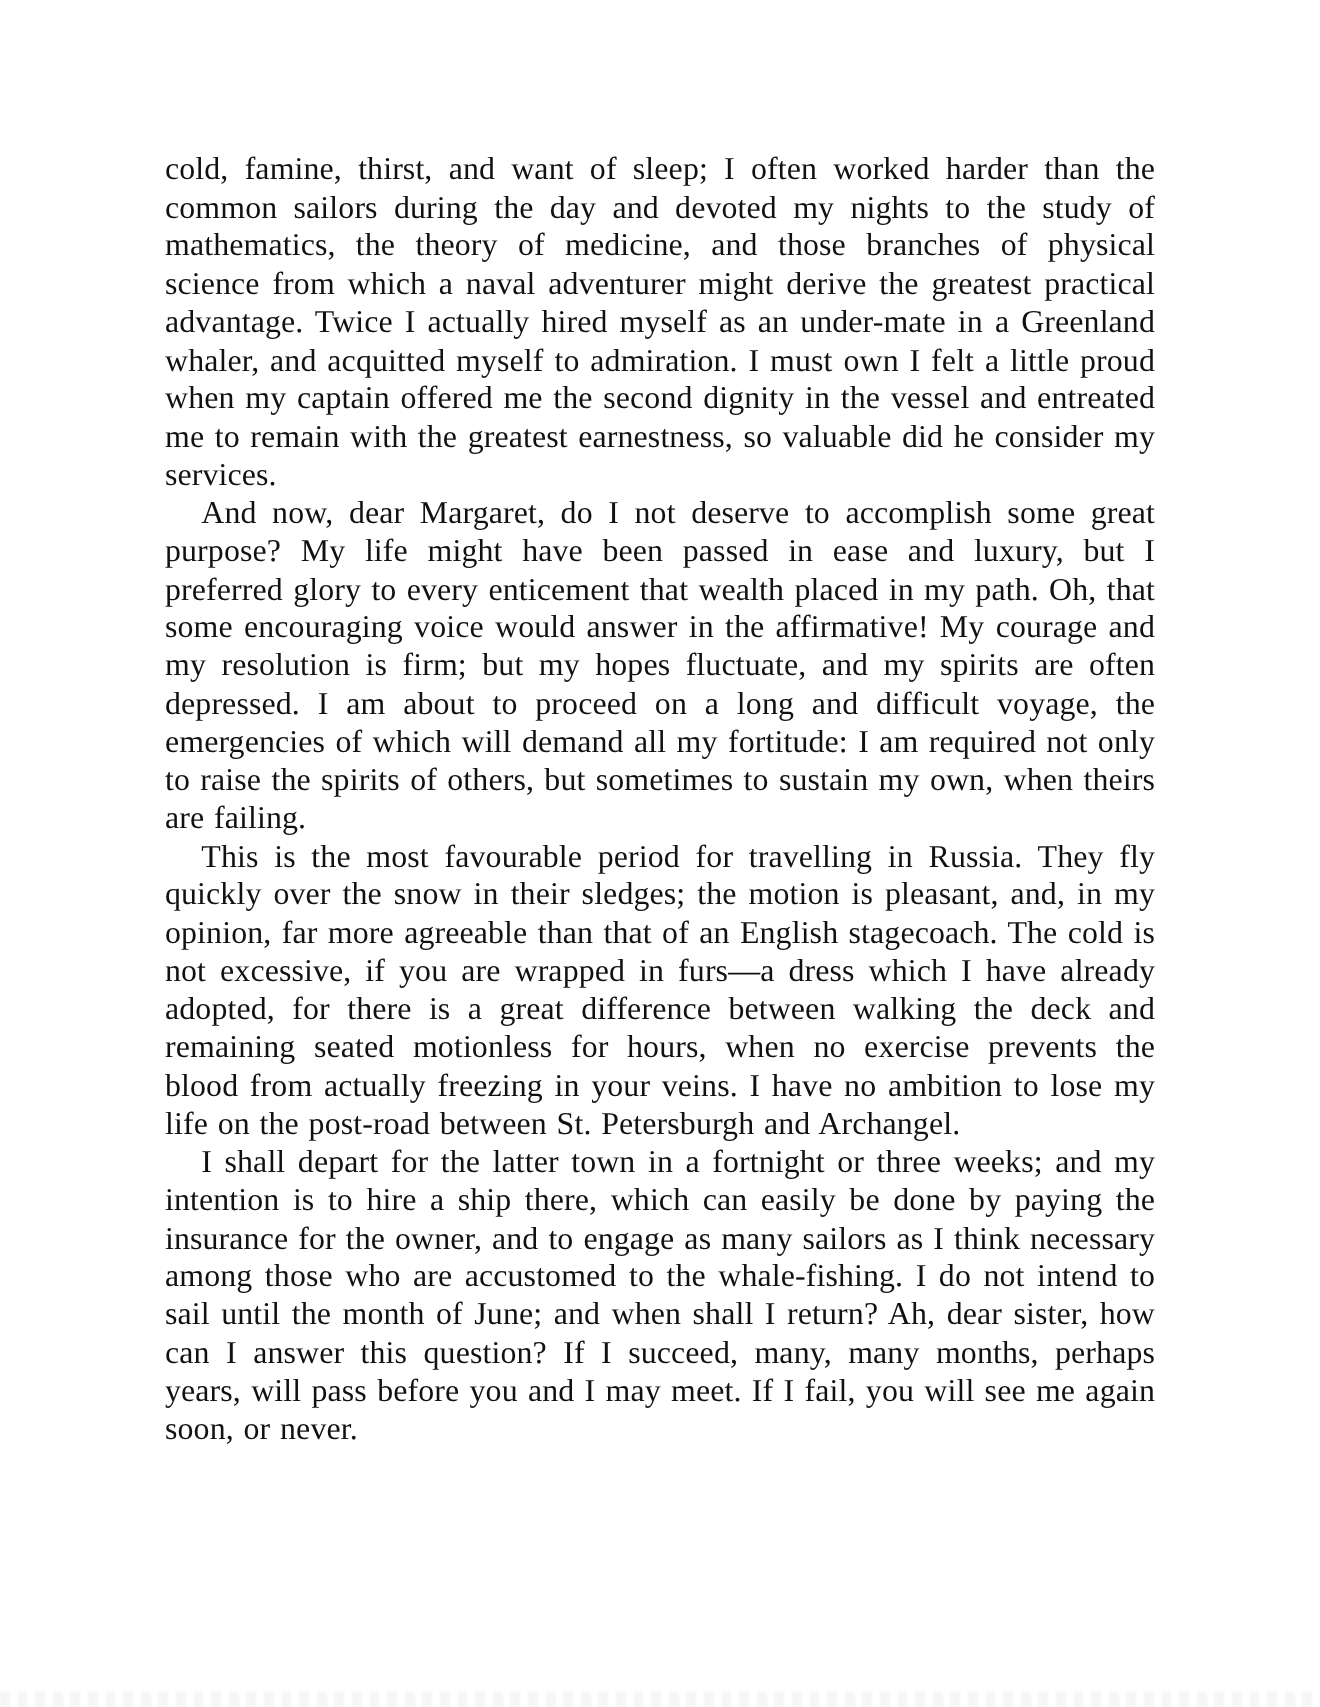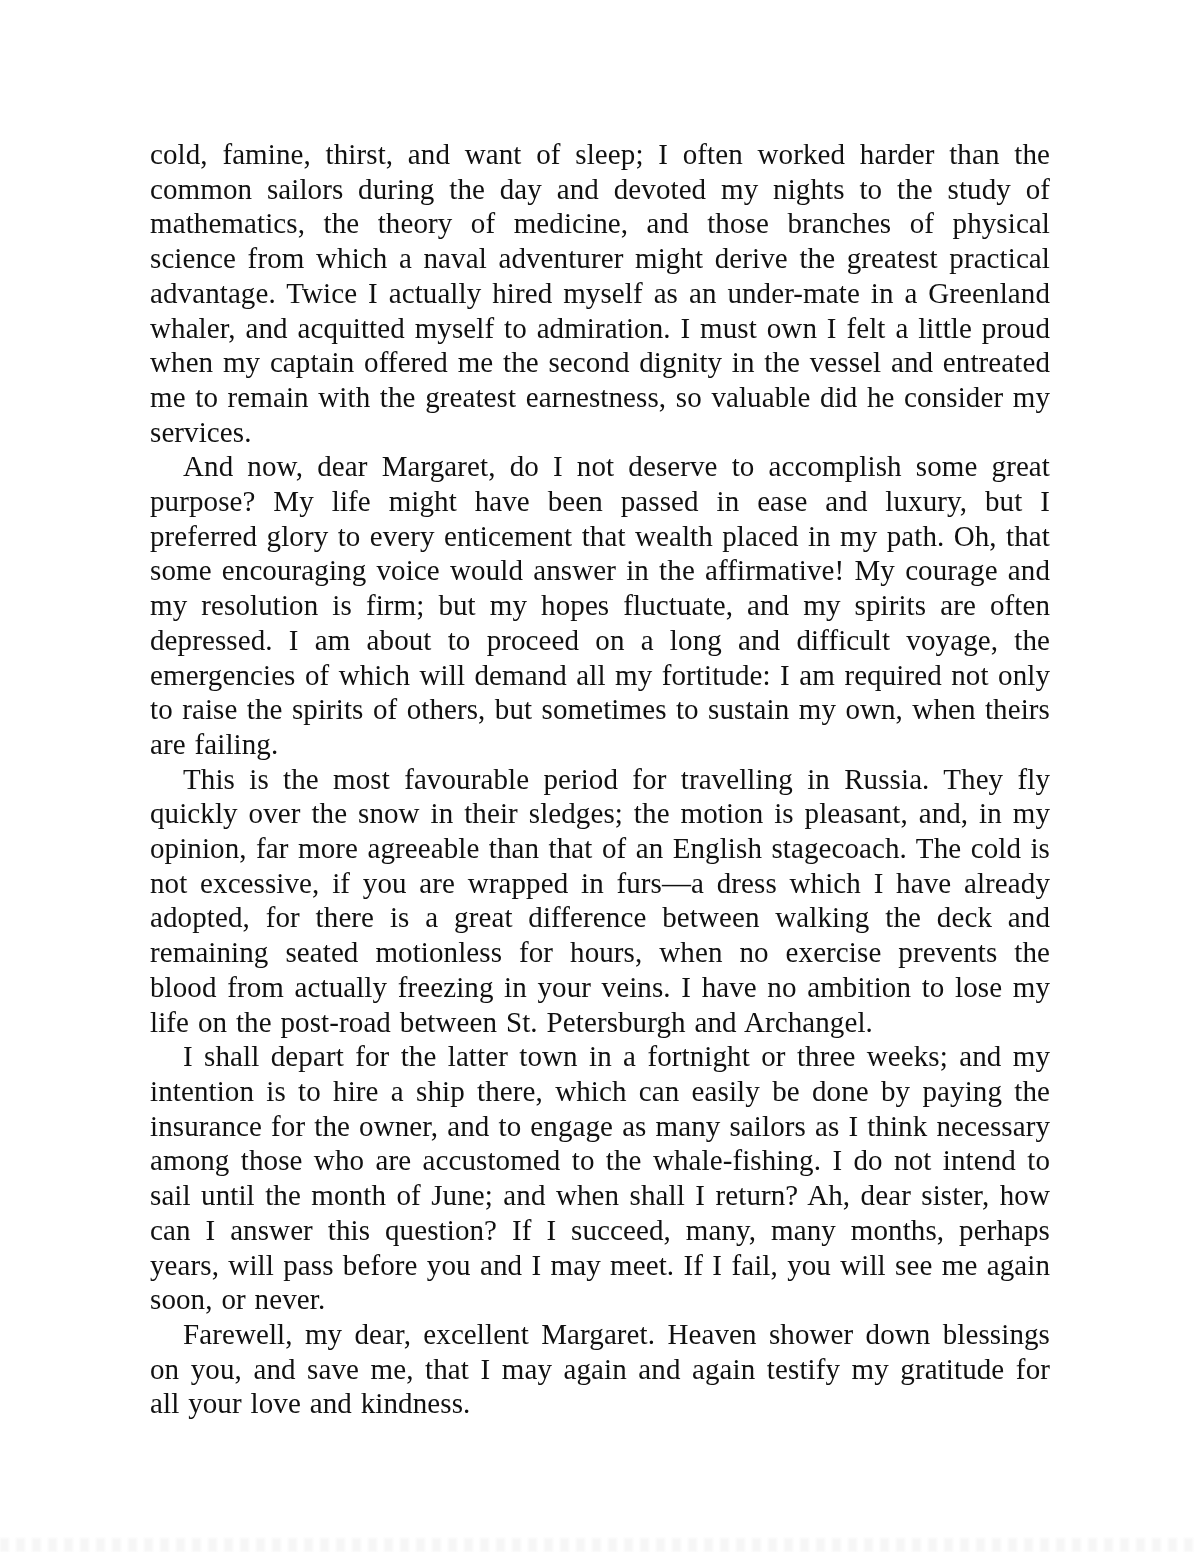--- a/index.html
+++ b/index.html
@@ -53,16 +53,15 @@
 </style>
 </head>
 <body>
 
 <div class="page">
   <div class="text-block">
     <p class="no-indent">cold, famine, thirst, and want of sleep; I often worked harder than the common sailors during the day and devoted my nights to the study of mathematics, the theory of medicine, and those branches of physical science from which a naval adventurer might derive the greatest practical advantage. Twice I actually hired myself as an under-mate in a Greenland whaler, and acquitted myself to admiration. I must own I felt a little proud when my captain offered me the second dignity in the vessel and entreated me to remain with the greatest earnestness, so valuable did he consider my services.</p>
     <p>And now, dear Margaret, do I not deserve to accomplish some great purpose? My life might have been passed in ease and luxury, but I preferred glory to every enticement that wealth placed in my path. Oh, that some encouraging voice would answer in the affirmative! My courage and my resolution is firm; but my hopes fluctuate, and my spirits are often depressed. I am about to proceed on a long and difficult voyage, the emergencies of which will demand all my fortitude: I am required not only to raise the spirits of others, but sometimes to sustain my own, when theirs are failing.</p>
     <p>This is the most favourable period for travelling in Russia. They fly quickly over the snow in their sledges; the motion is pleasant, and, in my opinion, far more agreeable than that of an English stagecoach. The cold is not excessive, if you are wrapped in furs—a dress which I have already adopted, for there is a great difference between walking the deck and remaining seated motionless for hours, when no exercise prevents the blood from actually freezing in your veins. I have no ambition to lose my life on the post-road between St. Petersburgh and Archangel.</p>
     <p>I shall depart for the latter town in a fortnight or three weeks; and my intention is to hire a ship there, which can easily be done by paying the insurance for the owner, and to engage as many sailors as I think necessary among those who are accustomed to the whale-fishing. I do not intend to sail until the month of June; and when shall I return? Ah, dear sister, how can I answer this question? If I succeed, many, many months, perhaps years, will pass before you and I may meet. If I fail, you will see me again soon, or never.</p>
-    <p>Farewell, my dear, excellent Margaret. Heaven shower down blessings on you, and save me, that I may again and again testify my gratitude for all your love and kindness.</p>
   </div>
   <div class="bleed"></div>
 </div>
 
 </body></html>

